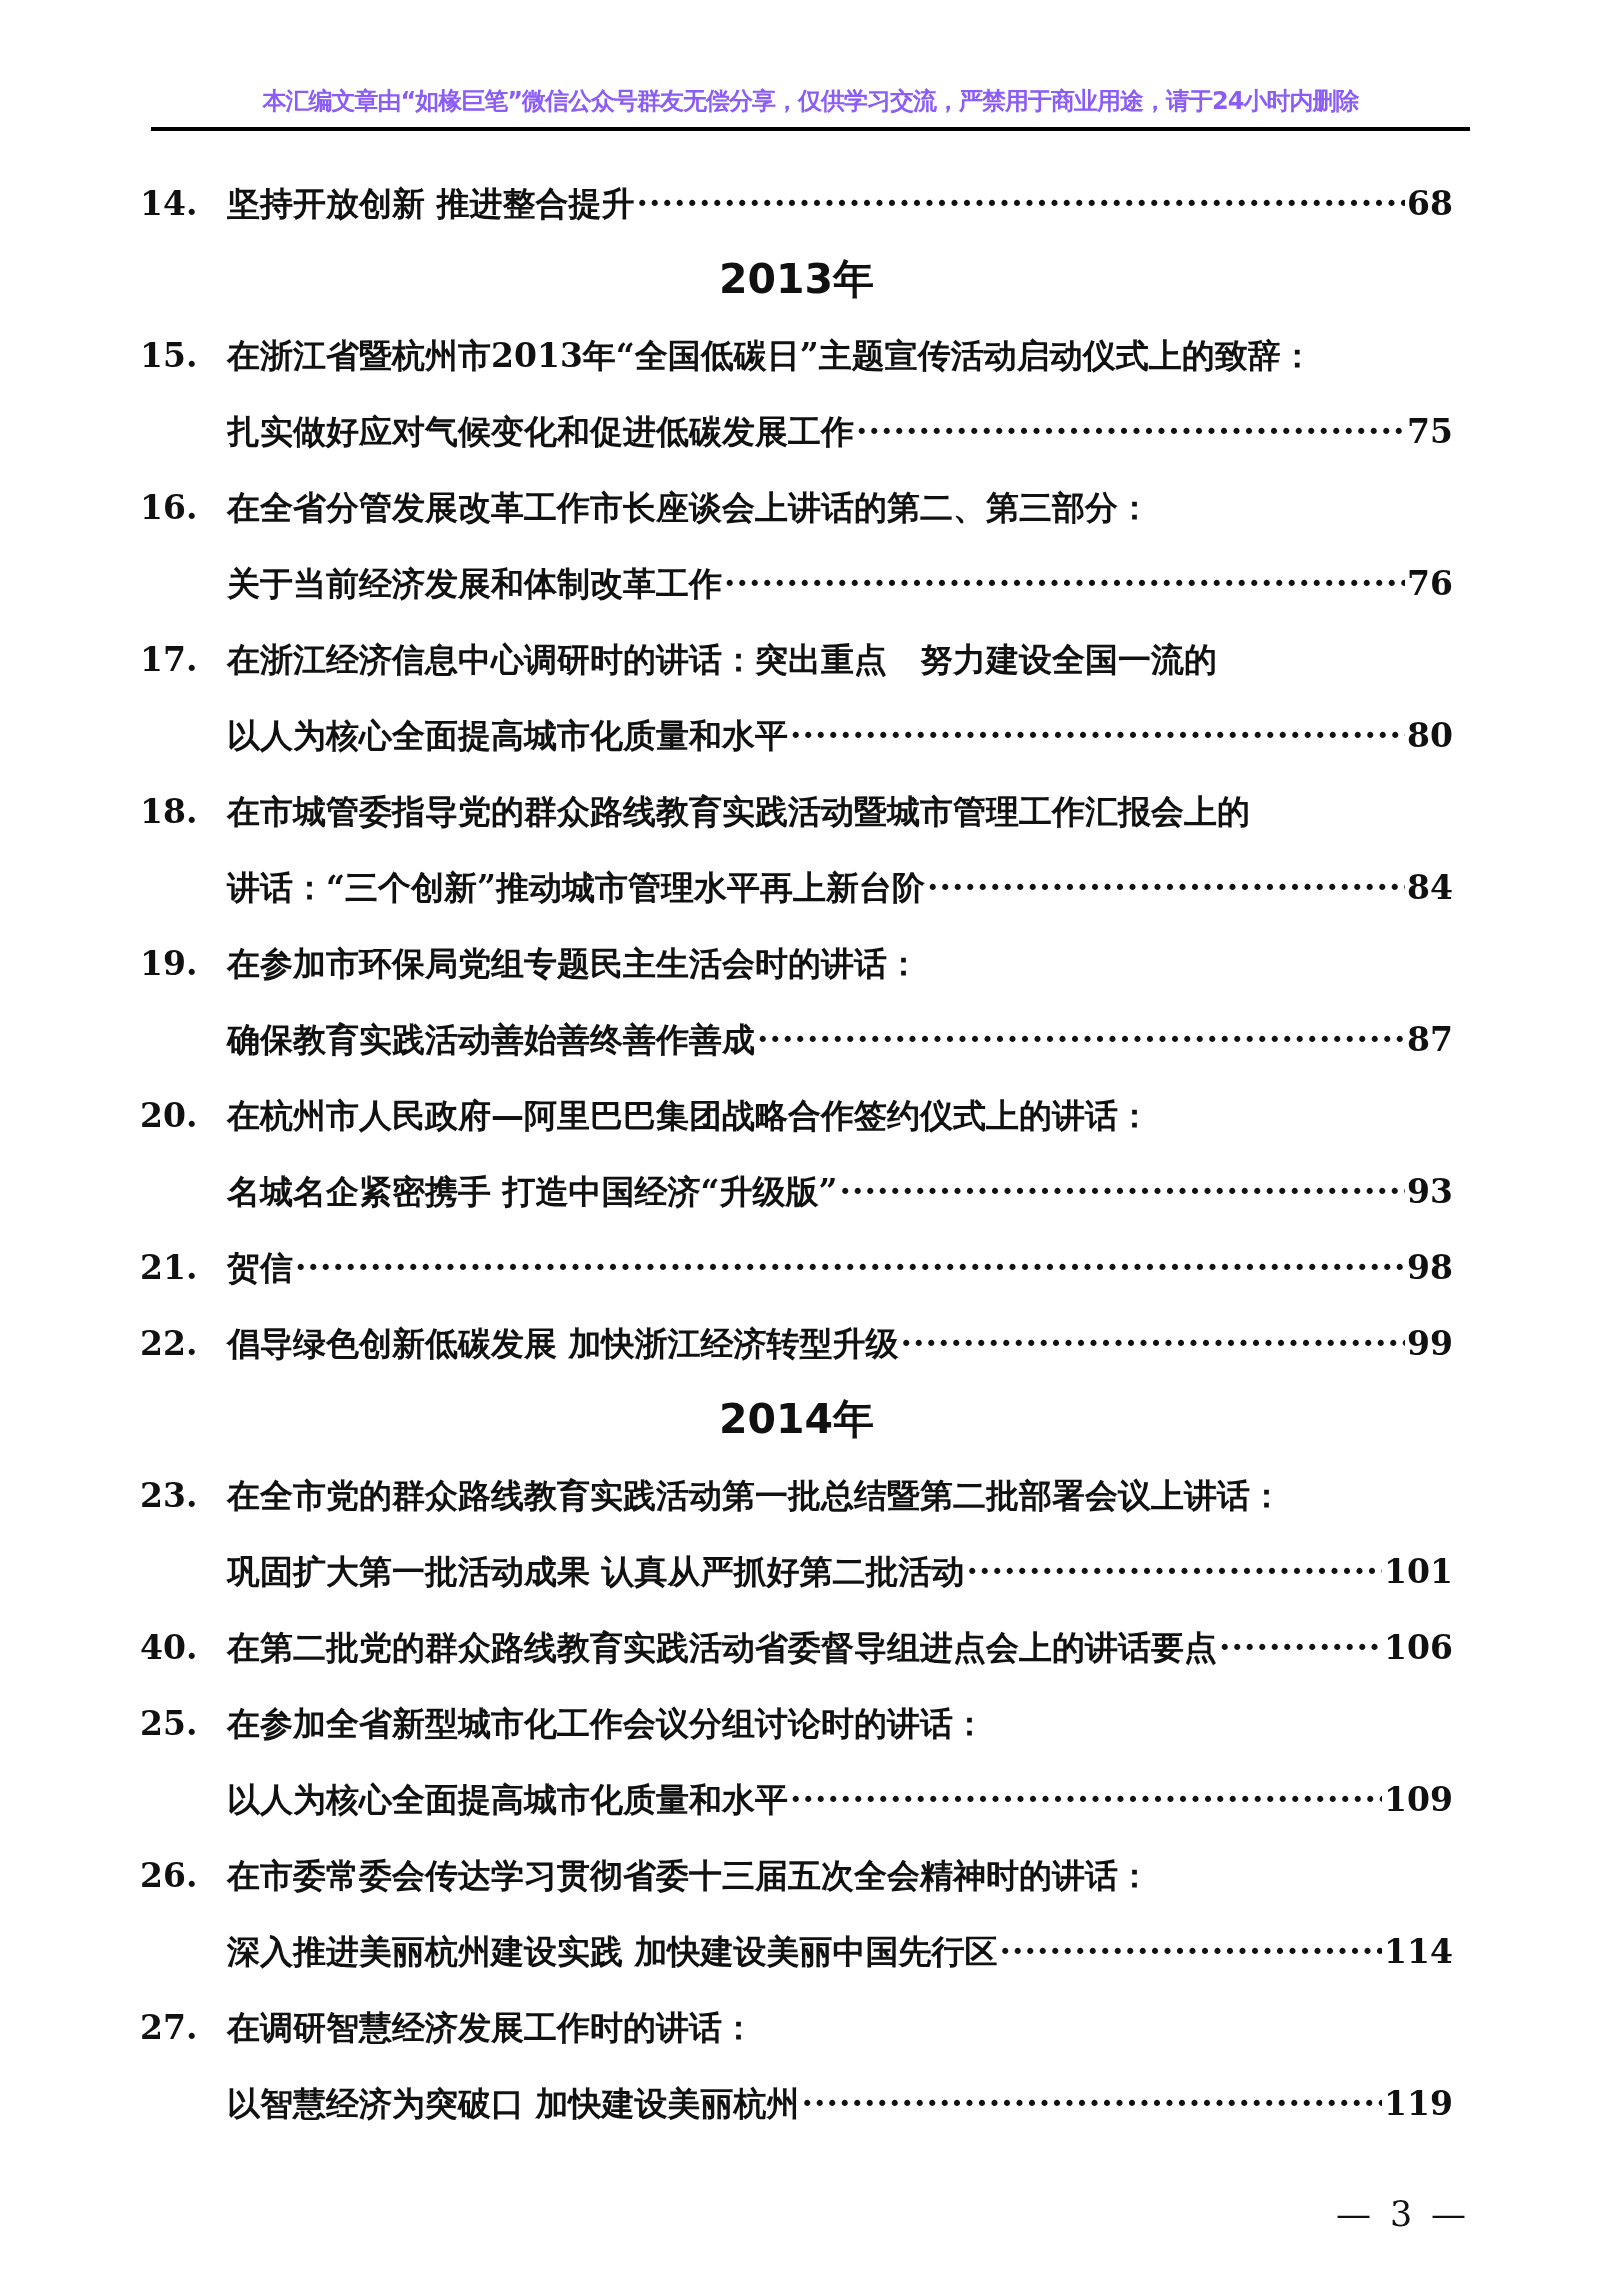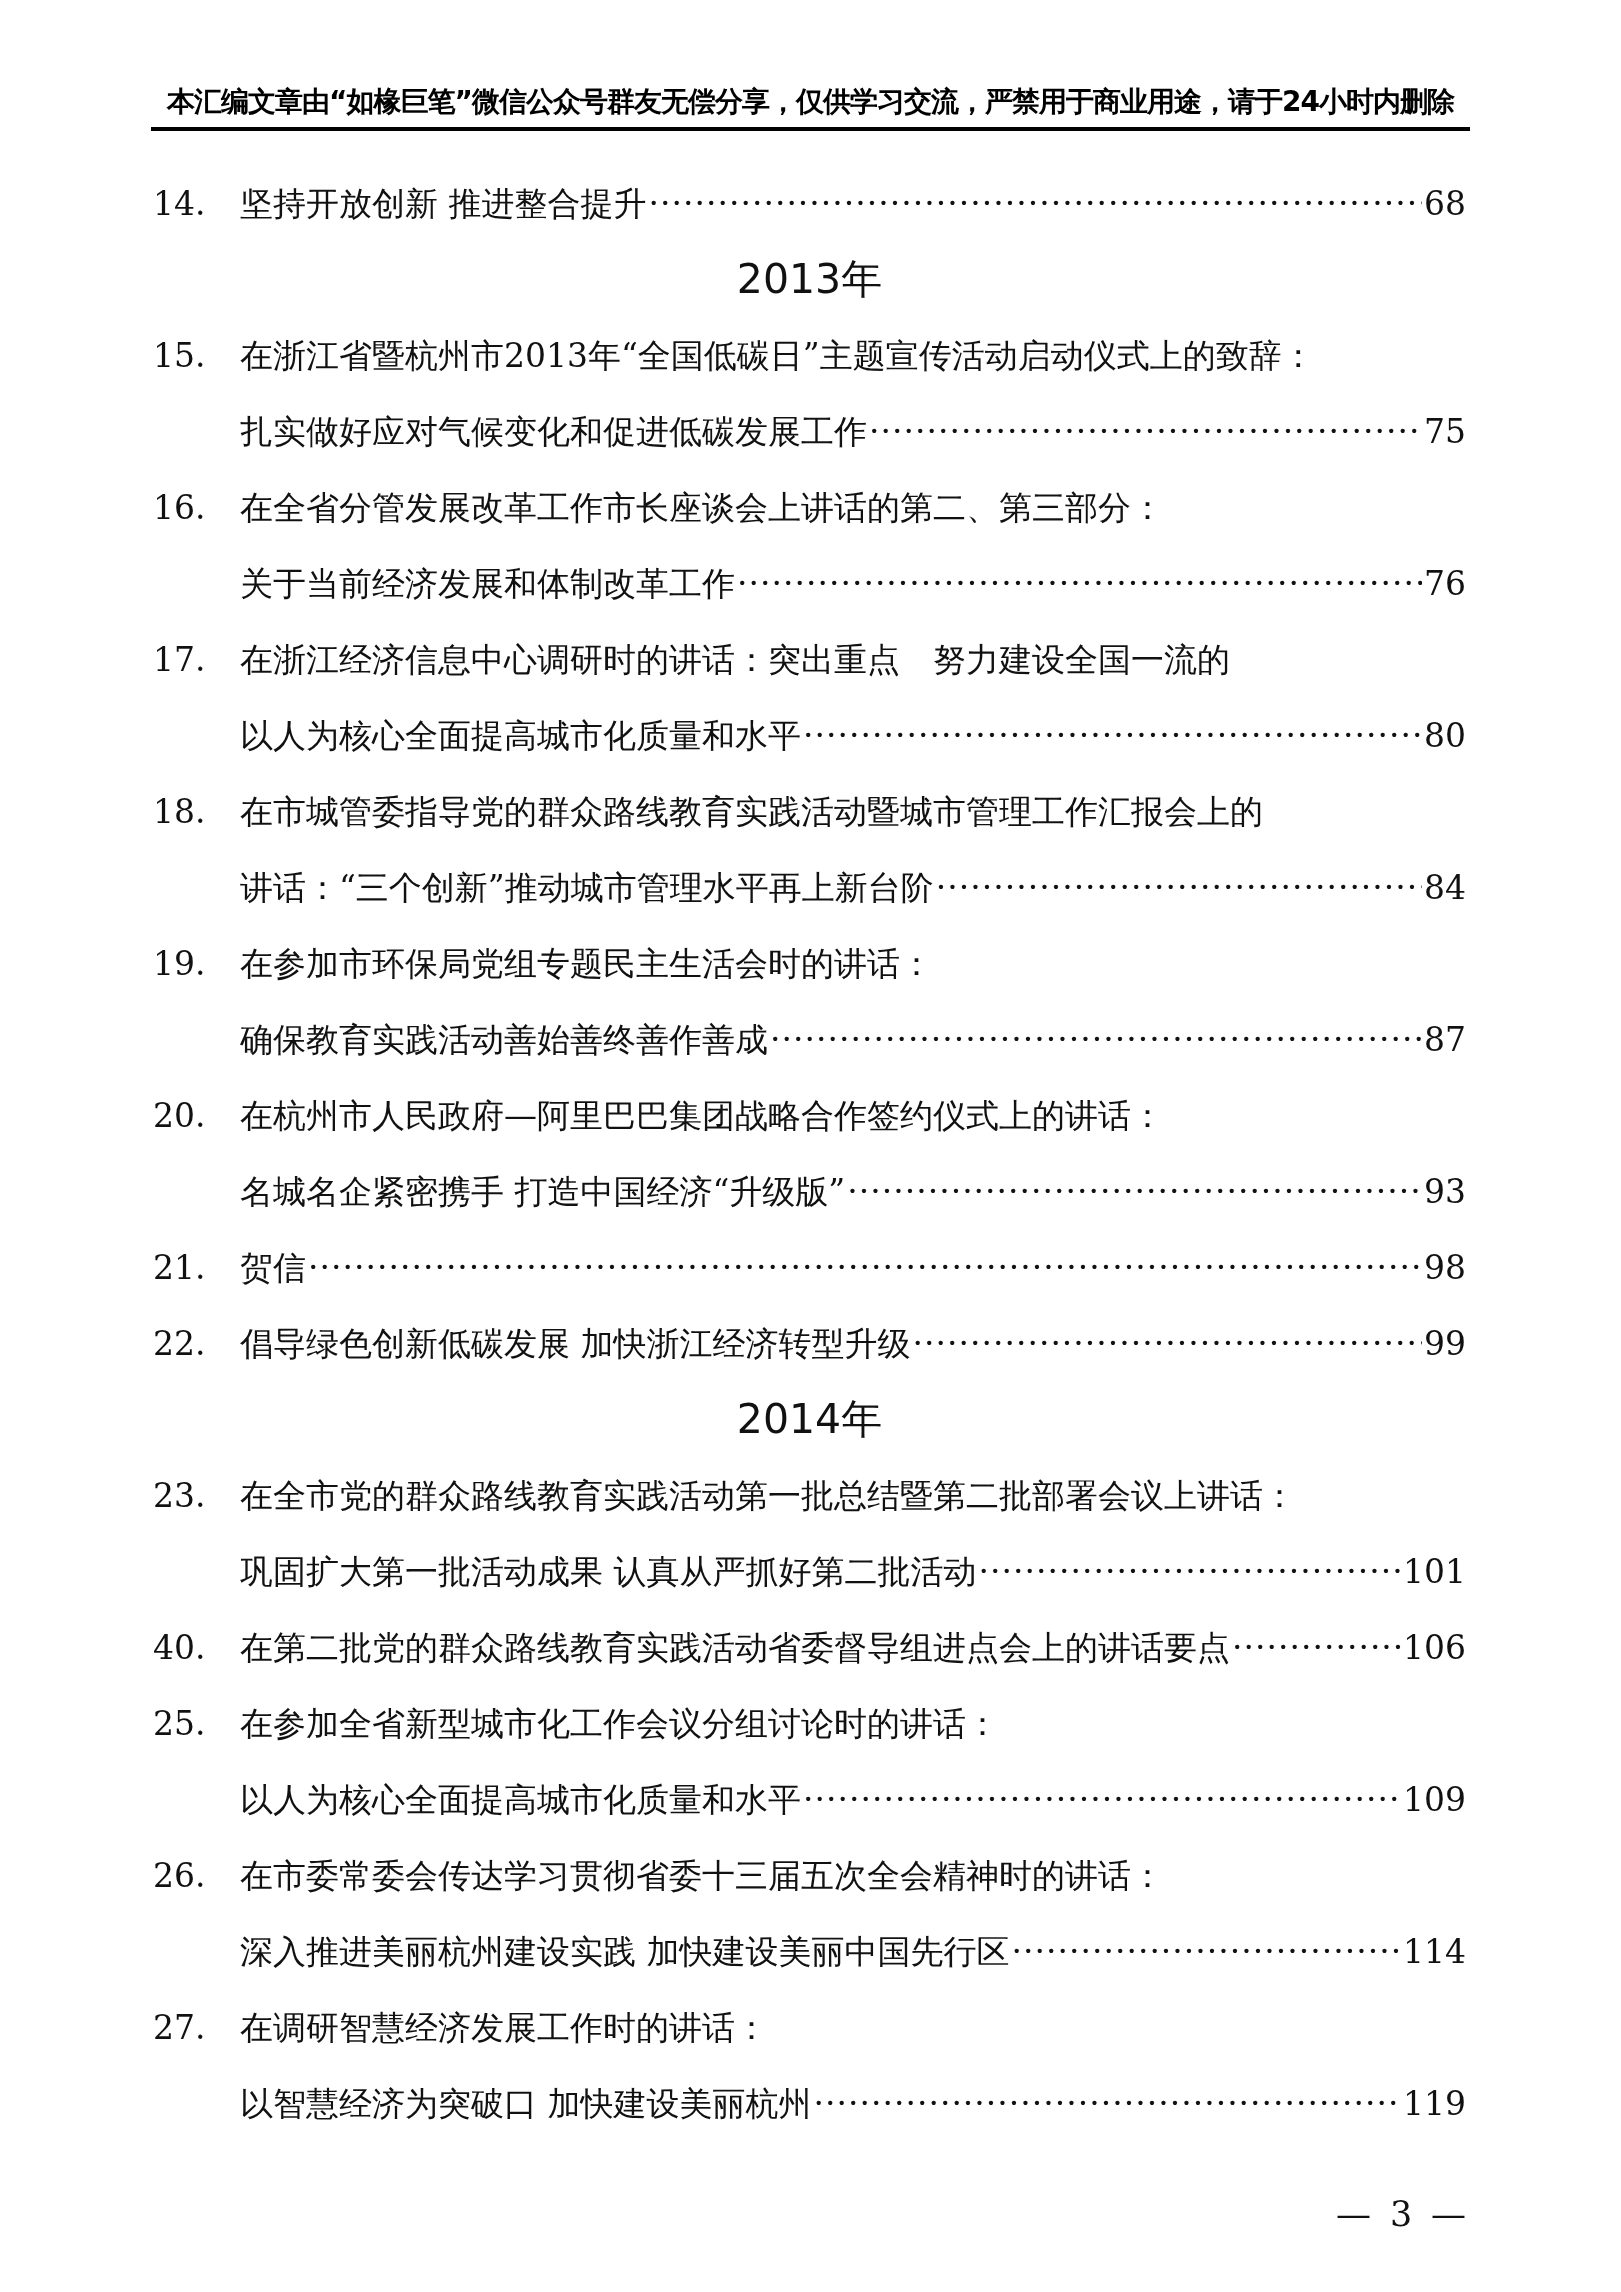--- a/index.html
+++ b/index.html
@@ -1,22 +1,22 @@
 <!DOCTYPE html>
 <html><head>
 <meta charset="utf-8">
 <style>
   html, body { margin: 0; padding: 0; background: #ffffff; }
   body { width: 1621px; height: 2293px; position: relative; overflow: hidden;
          font-family: "DejaVu Serif", "Liberation Serif", serif; color: #111; }
   .banner { position: absolute; left: 151px; width: 1319px; top: 82px; height: 39px;
-            text-align: center; color: #000000; font-family: "DejaVu Sans", "Liberation Sans", sans-serif;
-            font-weight: bold; font-size: 28px; line-height: 39px; letter-spacing: -1px; white-space: nowrap; }
+            text-align: center; color: #8b5cf6; font-family: "DejaVu Sans", "Liberation Sans", sans-serif;
+            font-weight: bold; font-size: 24px; line-height: 39px; letter-spacing: -1px; white-space: nowrap; }
   .rule { position: absolute; left: 151px; width: 1319px; top: 127px; height: 3.9px; background: #000; }
-  .toc { position: absolute; left: 153px; width: 1313px; top: 176px; }
+  .toc { position: absolute; left: 140px; width: 1313px; top: 176px; font-weight: bold; }
   .row { position: relative; height: 76px; line-height: 55px; font-size: 33px; white-space: nowrap; }
   .row .num { position: absolute; left: 0; width: 76px; }
   .row .text { position: absolute; left: 76px; right: 0; display: flex; align-items: baseline; margin-left: 11px; }
   .row .label { flex: 0 0 auto; }
   .row .dots { flex: 1 1 auto; overflow: hidden; margin: 0 2px; letter-spacing: 1px; color: #111; }
   .row .dots::before { content: "··········································································································································"; }
   .row .page { flex: 0 0 auto; }
   .row.year { text-align: center; font-family: "DejaVu Sans", "Liberation Sans", sans-serif; font-size: 41px; }
   .row.year span { display: inline-block; width: 100%; text-align: center; }
   .footer { position: absolute; right: 151px; top: 2194px; font-size: 35px; letter-spacing: 3.9px; }

